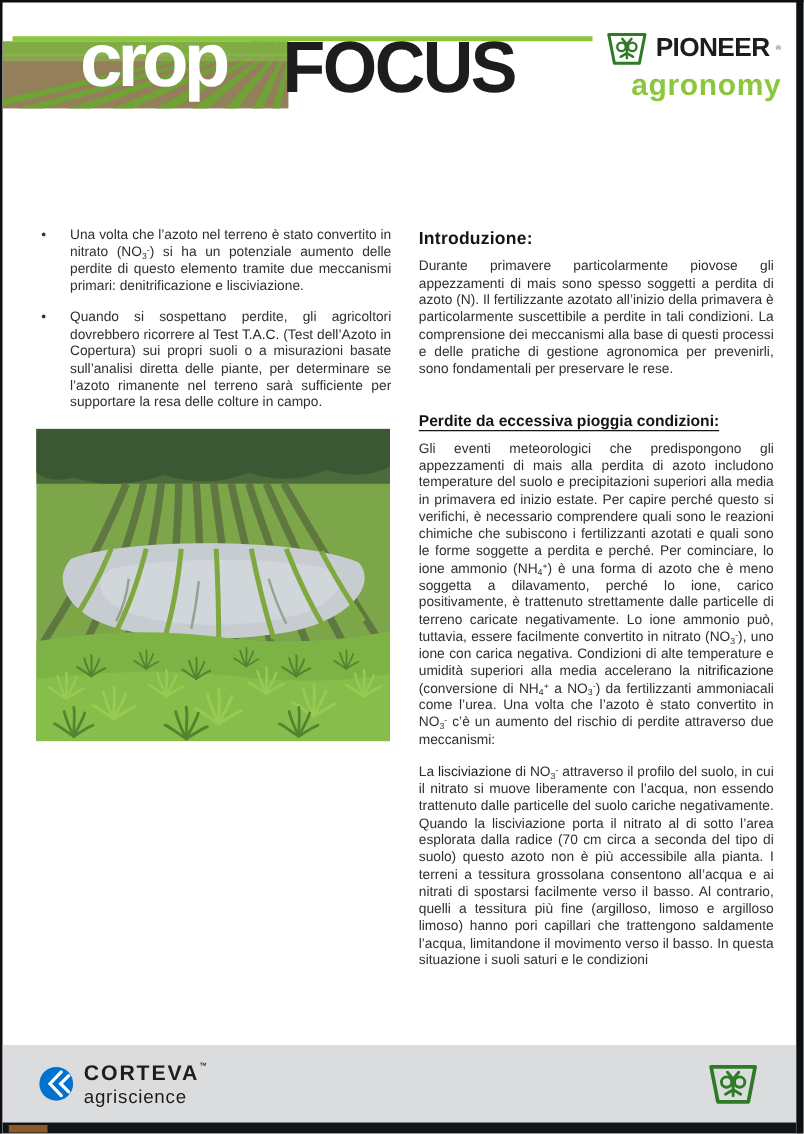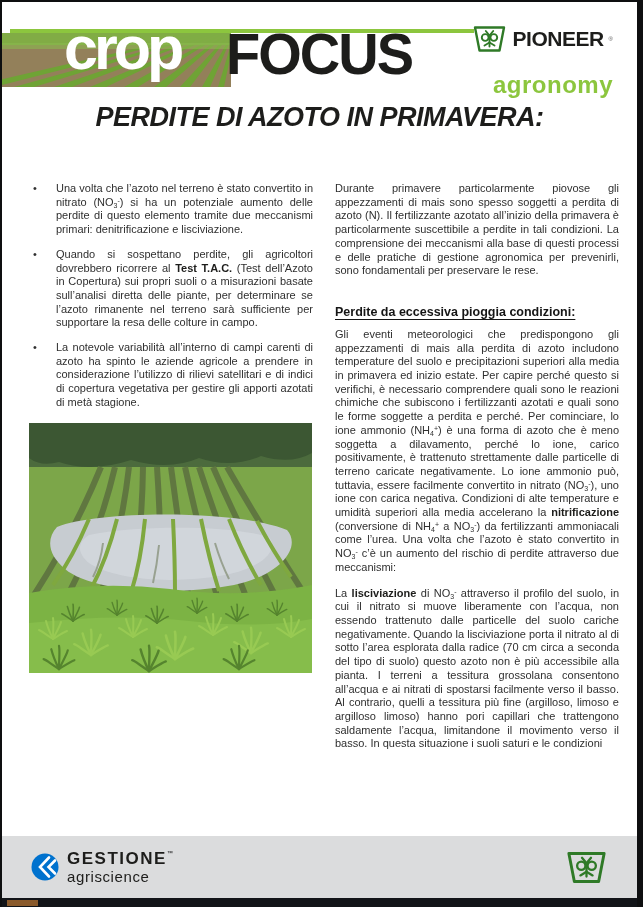--- a/index.html
+++ b/index.html
@@ -16,40 +16,40 @@
   .hdr-photo { position:absolute; left:0px; top:31px; width:229px; height:54px; overflow:hidden; }
   .word-crop {
     position:absolute; left:62px; top:16px; z-index:3;
     font-size:61px; line-height:1; font-weight:700; letter-spacing:-4px; color:#ffffff;
   }
   .word-focus {
     position:absolute; left:224px; top:23px; z-index:2;
     font-size:56px; line-height:1; font-weight:900; letter-spacing:-2px; color:#1d1d1b;
     transform:scaleY(1.04); transform-origin:top left;
   }
-  .brand { position:absolute; right:24px; top:23px; text-align:right; }
+  .brand { position:absolute; right:12px; top:23px; text-align:right; }
   .brand-top { display:flex; align-items:center; justify-content:flex-end; gap:5px; }
   .pioneer-word { font-size:21px; font-weight:900; color:#1d1d1b; letter-spacing:-0.5px; }
   .pioneer-reg { font-size:6px; vertical-align:top; color:#5a5a5a; }
-  .agronomy-word { margin-top:18px; font-size:24px; font-weight:700; color:#8CC63E; letter-spacing:0.5px; }
+  .agronomy-word { margin-top:2px; font-size:24px; font-weight:700; color:#8CC63E; letter-spacing:0.5px; }
 
   
   .doc-title {
     position:absolute; top:100px; left:0; right:0; text-align:center;
     font-style:italic; font-weight:900; font-size:27px; line-height:30px;
     letter-spacing:-0.5px; color:#1d1d1b;
   }
 
   
   .col { position:absolute; top:180px; width:284px; color:#2f2f2f; }
   .col-left  { left:27px; }
   .col-right { left:333px; }
   .col h2 { font-size:14px; font-weight:800; color:#151515; margin-bottom:9px; letter-spacing:0.2px; }
   .body-txt { font-size:11px; line-height:13.7px; text-align:justify; }
-  .body-txt b { font-weight:700; color:#1d1d1b; }
+  .body-txt b { font-weight:400; color:#1d1d1b; }
   sub { font-size:7px; vertical-align:-2px; line-height:0; }
   sup { font-size:7px; vertical-align:3px; line-height:0; }
 
   .summary-list { list-style:none; padding-left:27px; }
   .summary-list li { position:relative; margin-bottom:11px; }
   .summary-list li::before {
     content:"•"; position:absolute; left:-23px; top:0; font-size:11px; color:#2f2f2f;
   }
 
   .flood-photo { display:block; margin-top:13px; width:283px; height:250px; }
@@ -119,28 +119,26 @@
           <path d="M18.5,17.5 L23.5,20.5"></path>
         </g>
       </svg>
       <span class="pioneer-word">PIONEER</span>
         <span class="pioneer-reg">®</span>
     </div>
     <div class="agronomy-word">agronomy</div>
   </div>
 
   <div class="doc-title">
-    <div>PERDITE DI AZOTO IN PRIMAVERA:</div>
   </div>
 
   <section class="col col-left">
     <ul class="summary-list body-txt">
       <li>Una volta che l’azoto nel terreno è stato convertito in nitrato (NO<sub>3</sub><sup>-</sup>) si ha un potenziale aumento delle perdite di questo elemento tramite due meccanismi primari: denitrificazione e lisciviazione.</li>
       <li>Quando si sospettano perdite, gli agricoltori dovrebbero ricorrere al <b>Test T.A.C.</b> (Test dell’Azoto in Copertura) sui propri suoli o a misurazioni basate sull’analisi diretta delle piante, per determinare se l’azoto rimanente nel terreno sarà sufficiente per supportare la resa delle colture in campo.</li>
-      <li>La notevole variabilità all’interno di campi carenti di azoto ha spinto le aziende agricole a prendere in considerazione l’utilizzo di rilievi satellitari e di indici di copertura vegetativa per gestire gli apporti azotati di metà stagione.</li>
     </ul>
 
     <svg class="flood-photo" viewBox="0 0 283 250">
       <rect width="283" height="250" fill="#7ca649"></rect>
 
       <rect width="283" height="44" fill="#4c6b3d"></rect>
       <path d="M0,0 H283 V30 Q262,42 232,33 Q202,46 170,35 Q140,48 102,37 Q62,50 30,39 Q12,44 0,35 Z" fill="#3c5733"></path>
 
       <g stroke="#5d7340" stroke-width="6" fill="none" opacity="0.9">
         <path d="M72,44 Q45,110 5,172"></path>
@@ -201,39 +199,40 @@
         <use href="#tuft" transform="translate(208,198) scale(0.8)"></use>
         <use href="#tuft" transform="translate(248,192) scale(0.7)"></use>
         <use href="#tuft" transform="translate(30,246) scale(1.1)"></use>
         <use href="#tuft" transform="translate(120,248) scale(1.2)"></use>
         <use href="#tuft" transform="translate(210,246) scale(1.1)"></use>
       </g>
     </svg>
   </section>
 
   <section class="col col-right">
+    <h2>Introduzione:</h2>
     <p class="body-txt">Durante primavere particolarmente piovose gli appezzamenti di mais sono spesso soggetti a perdita di azoto (N). Il fertilizzante azotato all’inizio della primavera è particolarmente suscettibile a perdite in tali condizioni. La comprensione dei meccanismi alla base di questi processi e delle pratiche di gestione agronomica per prevenirli, sono fondamentali per preservare le rese.</p>
 
     <h3 class="rain-head">Perdite da eccessiva pioggia condizioni:</h3>
     <p class="body-txt">Gli eventi meteorologici che predispongono gli appezzamenti di mais alla perdita di azoto includono temperature del suolo e precipitazioni superiori alla media in primavera ed inizio estate.  Per capire perché questo si verifichi, è necessario comprendere quali sono le reazioni chimiche che subiscono i fertilizzanti azotati e quali sono le forme soggette a perdita e perché. Per cominciare, lo ione ammonio (NH<sub>4</sub><sup>+</sup>) è una forma di azoto che è meno soggetta a dilavamento, perché lo ione, carico positivamente, è trattenuto strettamente dalle particelle di terreno caricate negativamente. Lo ione ammonio può, tuttavia, essere facilmente convertito in nitrato (NO<sub>3</sub><sup>-</sup>), uno ione con carica negativa. Condizioni di alte temperature e umidità superiori alla media accelerano la <b>nitrificazione</b> (conversione di NH<sub>4</sub><sup>+</sup> a NO<sub>3</sub><sup>-</sup>) da fertilizzanti ammoniacali come l’urea. Una volta che l’azoto è stato convertito in NO<sub>3</sub><sup>-</sup> c’è un aumento del rischio di perdite attraverso due meccanismi:</p>
     <p class="body-txt">La <b>lisciviazione</b> di NO<sub>3</sub><sup>-</sup> attraverso il profilo del suolo, in cui il nitrato si muove liberamente con l’acqua, non essendo trattenuto dalle particelle del suolo cariche negativamente. Quando la lisciviazione porta il nitrato al di sotto l’area esplorata dalla radice (70 cm circa a seconda del tipo di suolo) questo azoto non è più accessibile alla pianta. I terreni a tessitura grossolana consentono all’acqua e ai nitrati di spostarsi facilmente verso il basso. Al contrario, quelli a tessitura più fine (argilloso, limoso e argilloso limoso) hanno pori capillari che trattengono saldamente l’acqua, limitandone il movimento verso il basso. In questa situazione i suoli saturi e le condizioni</p>
   </section>
 
   <footer class="footer-bar">
     <div class="corteva">
       <svg width="30" height="30" viewBox="0 0 30 30">
         <circle cx="15" cy="15" r="13.5" fill="#0072CE"></circle>
         <g stroke="#ffffff" stroke-width="2.6" fill="none" stroke-linecap="round">
           <path d="M19,5.5 L10,15 L19,24.5"></path>
           <path d="M25,8.5 L18.5,15 L25,21.5"></path>
         </g>
       </svg>
       <div class="corteva-txt">
         <div>
-          <span class="corteva-name">GESTIONE</span><span class="corteva-tm">™</span>
+          <span class="corteva-name">CORTEVA</span><span class="corteva-tm">™</span>
         </div>
         <span class="corteva-tag">agriscience</span>
       </div>
     </div>
 
     <div class="pioneer-footer">
       <svg width="45" height="35" viewBox="0 0 37 28">
         <path d="M4,2.5 H33 L28.5,25.5 H8.5 Z" fill="none" stroke="#2F7A27" stroke-width="2.4" stroke-linejoin="round"></path>
         <g fill="none" stroke="#2F7A27" stroke-width="1.9" stroke-linecap="round">
           <circle cx="14.2" cy="12.5" r="3.4"></circle>

